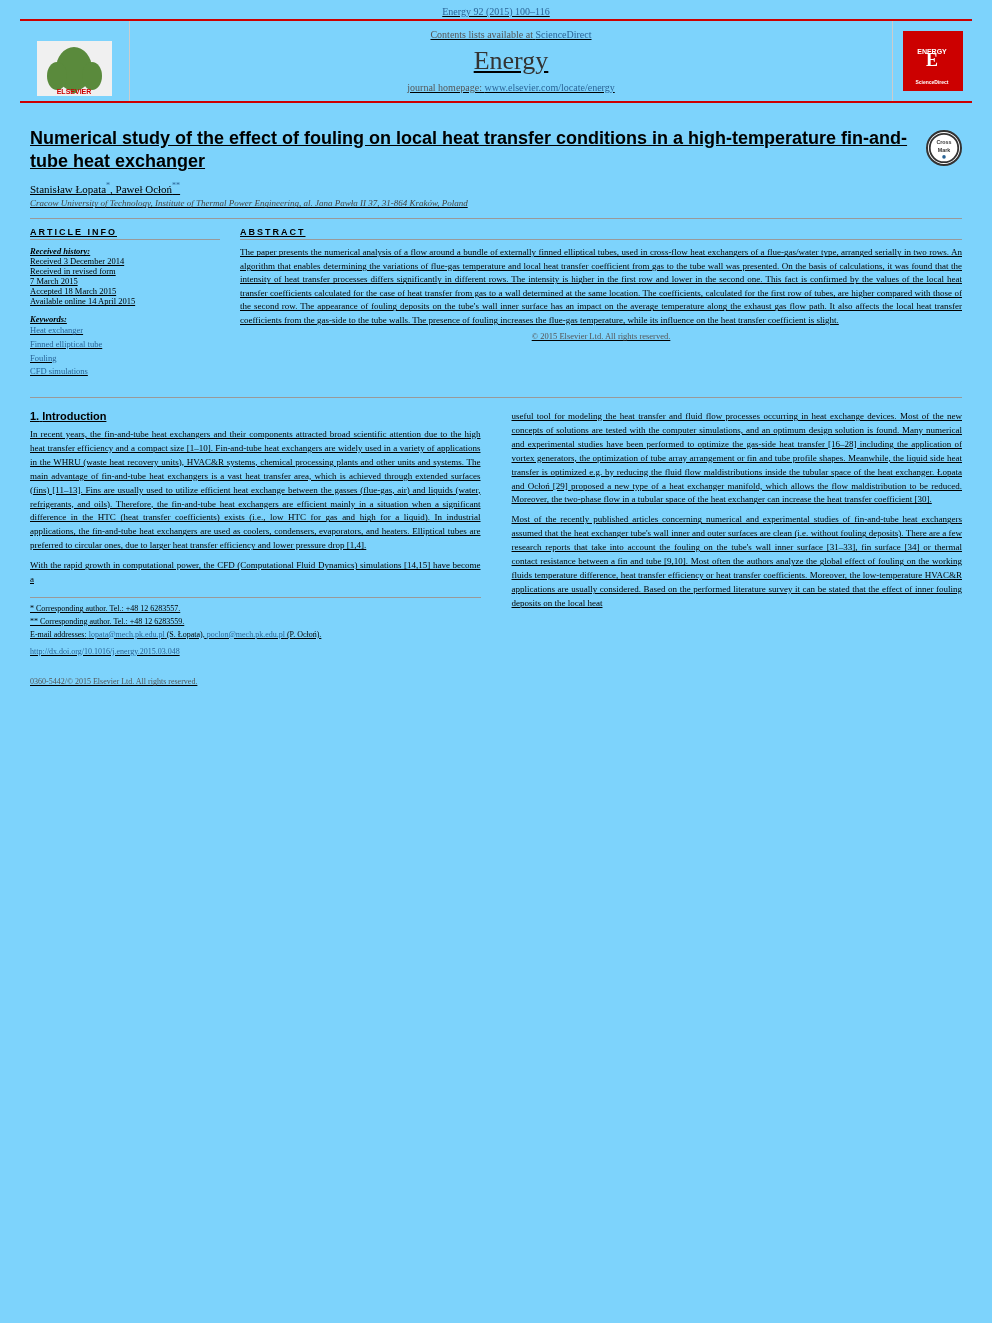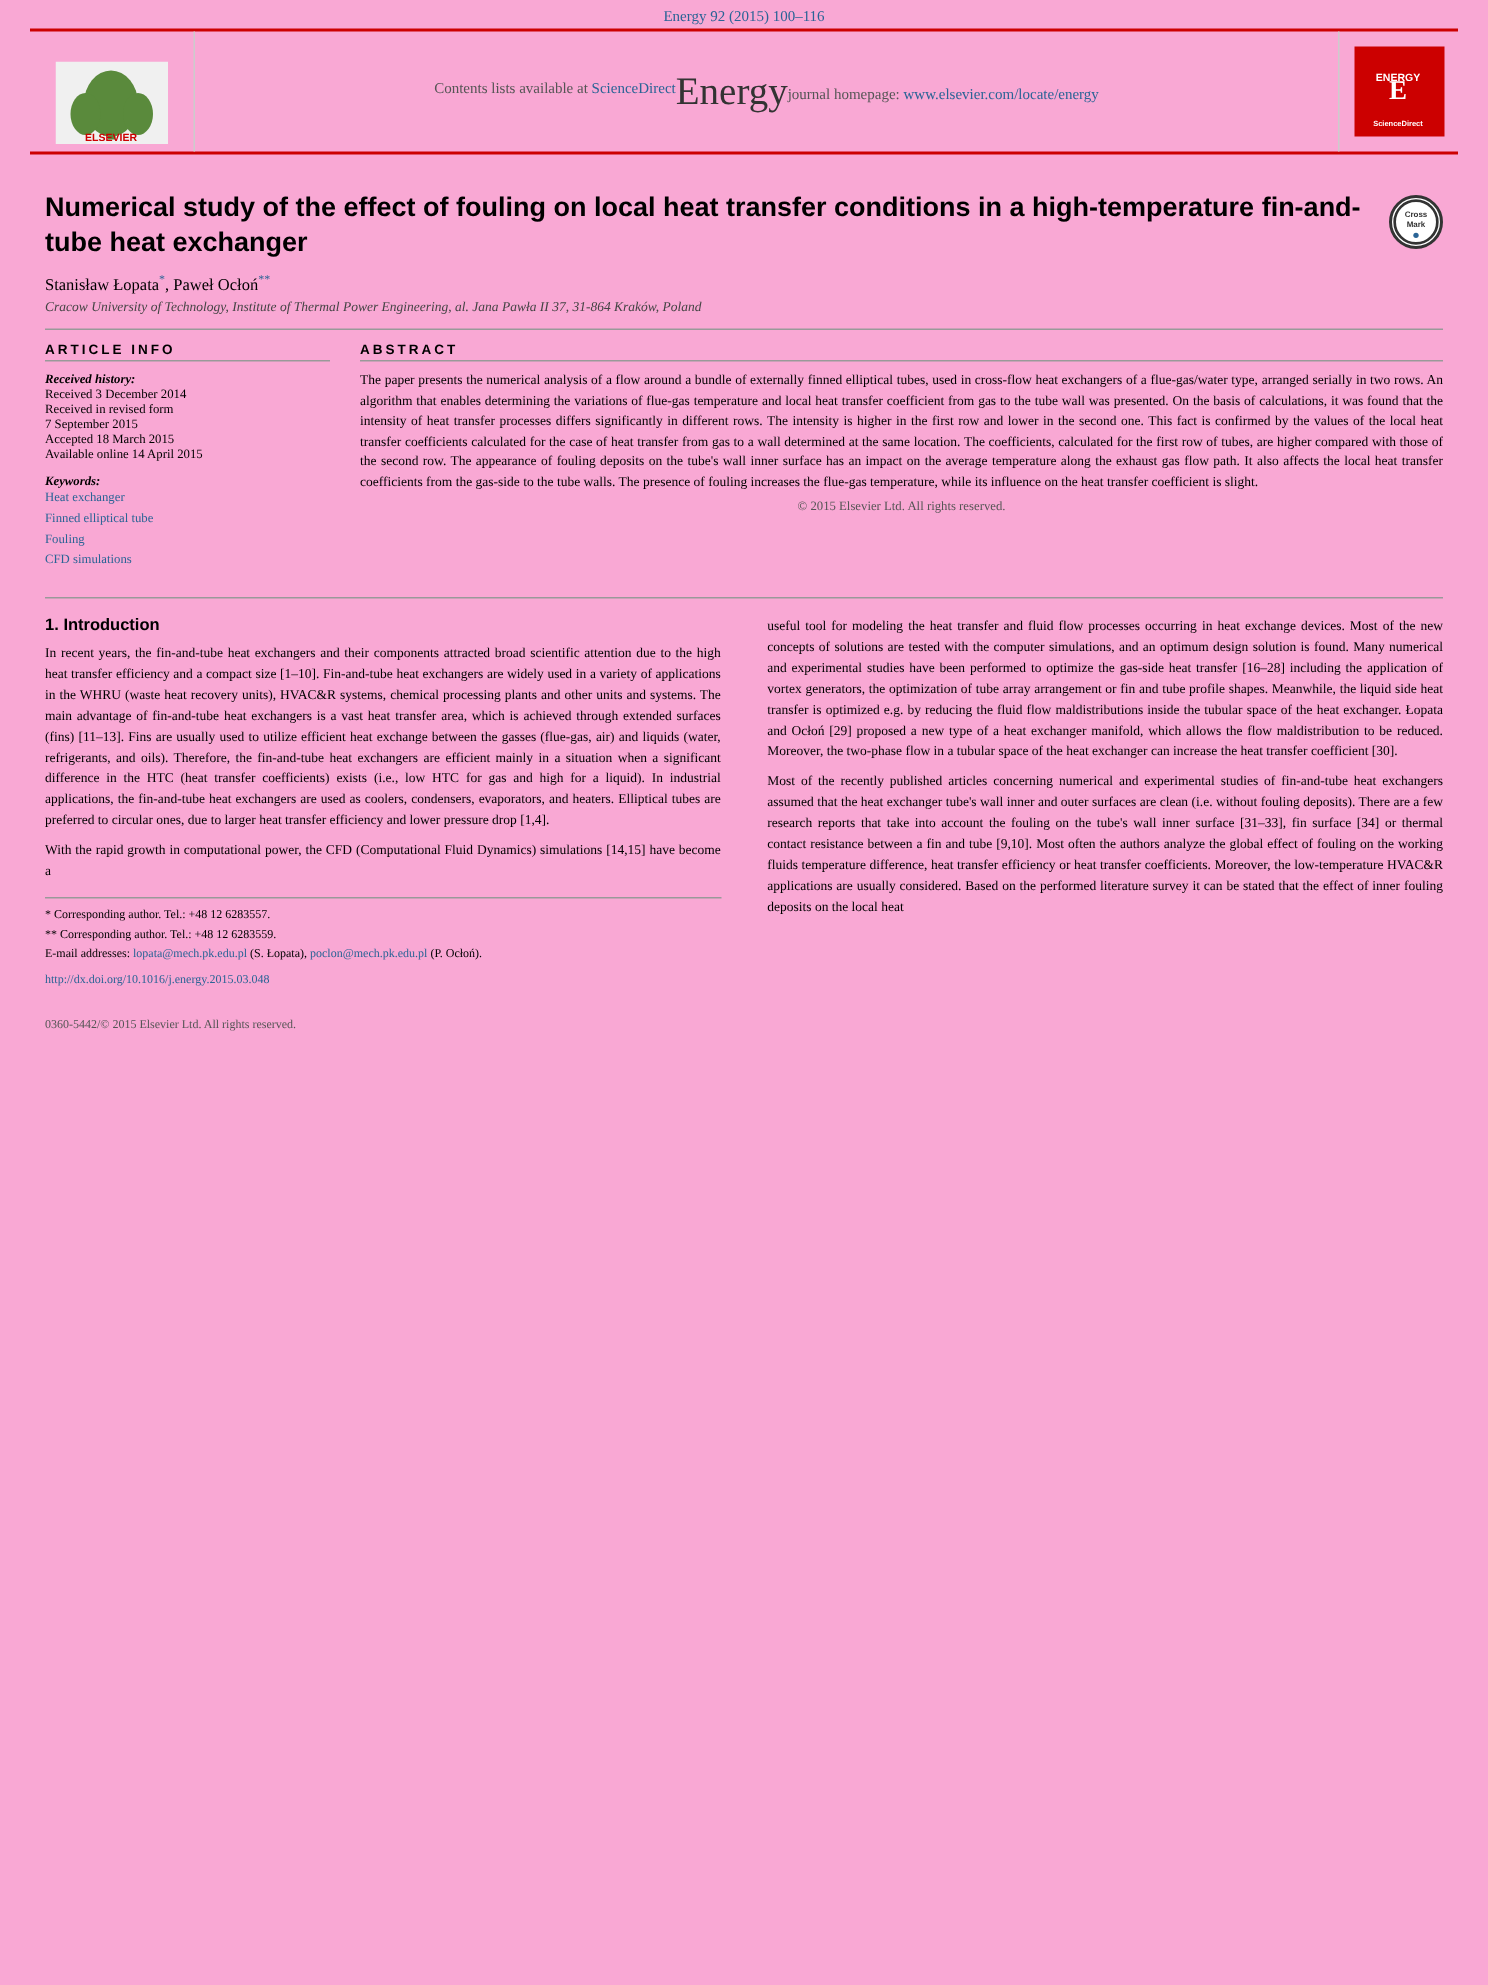--- a/index.html
+++ b/index.html
@@ -8,22 +8,23 @@
       font-family: 'Times New Roman', Times, serif;
       font-size: 10px;
       color: #000;
       width: 992px;
       min-height: 1323px;
     }
 
     .page-wrapper {
       width: 992px;
       min-height: 1323px;
-      background: #f9a8d4;
+      background: #7dd3fc;
       padding: 0;
+      text-decoration: underline;
     }
 
     
     .header-top {
       text-align: center;
       padding: 6px 0 2px 0;
       font-size: 10px;
       color: #2a6496;
     }
 
@@ -42,21 +43,21 @@
       flex-direction: column;
       align-items: center;
       justify-content: flex-end;
       padding: 5px;
       border-right: 1px solid #ccc;
     }
 
     .journal-center {
       flex: 1;
       display: flex;
-      flex-direction: row;
+      flex-direction: column;
       align-items: center;
       justify-content: center;
       padding: 8px;
     }
 
     .sciencedirect-link {
       font-size: 10px;
       color: #555;
       margin-bottom: 4px;
     }
@@ -384,21 +385,21 @@
 
     <div class="two-col">
 
       <div class="article-info-col">
         <div class="section-heading">ARTICLE INFO</div>
 
         <div class="info-block">
           <div class="info-label">Received history:</div>
           <div class="info-value">Received 3 December 2014</div>
           <div class="info-value">Received in revised form</div>
-          <div class="info-value">7 September 2015</div>
+          <div class="info-value">7 March 2015</div>
           <div class="info-value">Accepted 18 March 2015</div>
           <div class="info-value">Available online 14 April 2015</div>
         </div>
 
         <div class="info-block">
           <div class="info-label">Keywords:</div>
           <div class="keywords-list">
             <div>Heat exchanger</div>
             <div>Finned elliptical tube</div>
             <div>Fouling</div>

